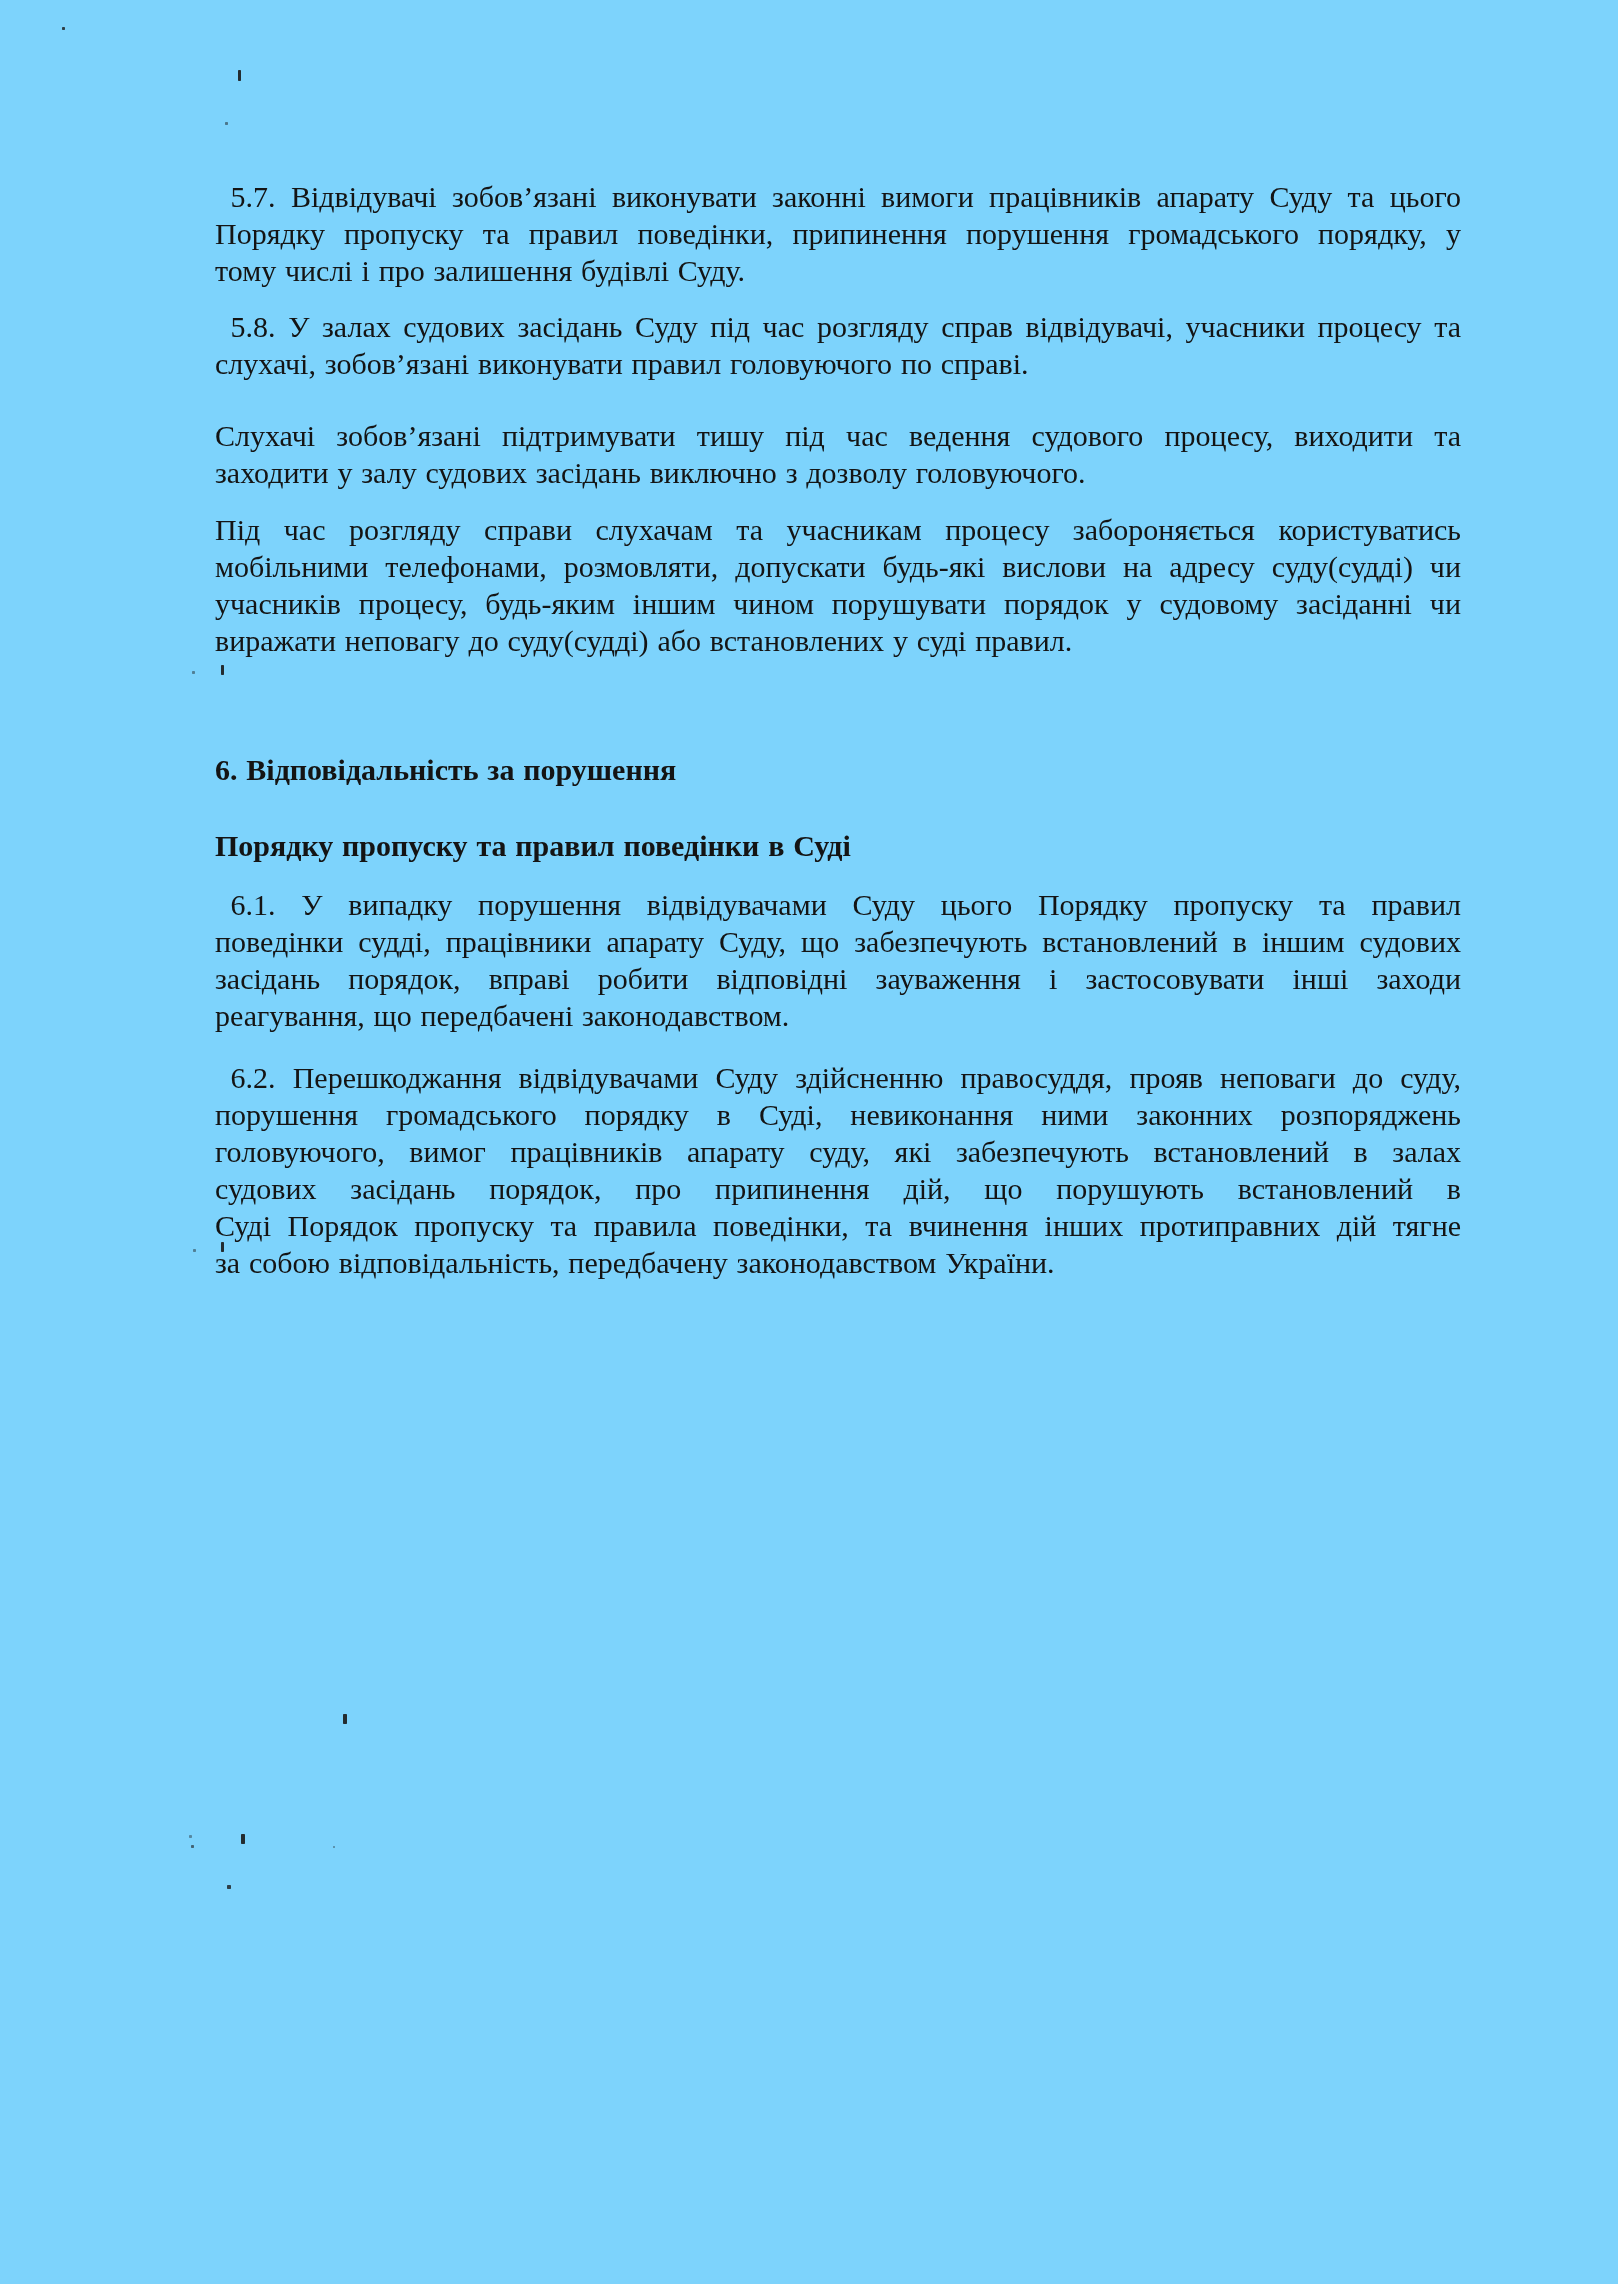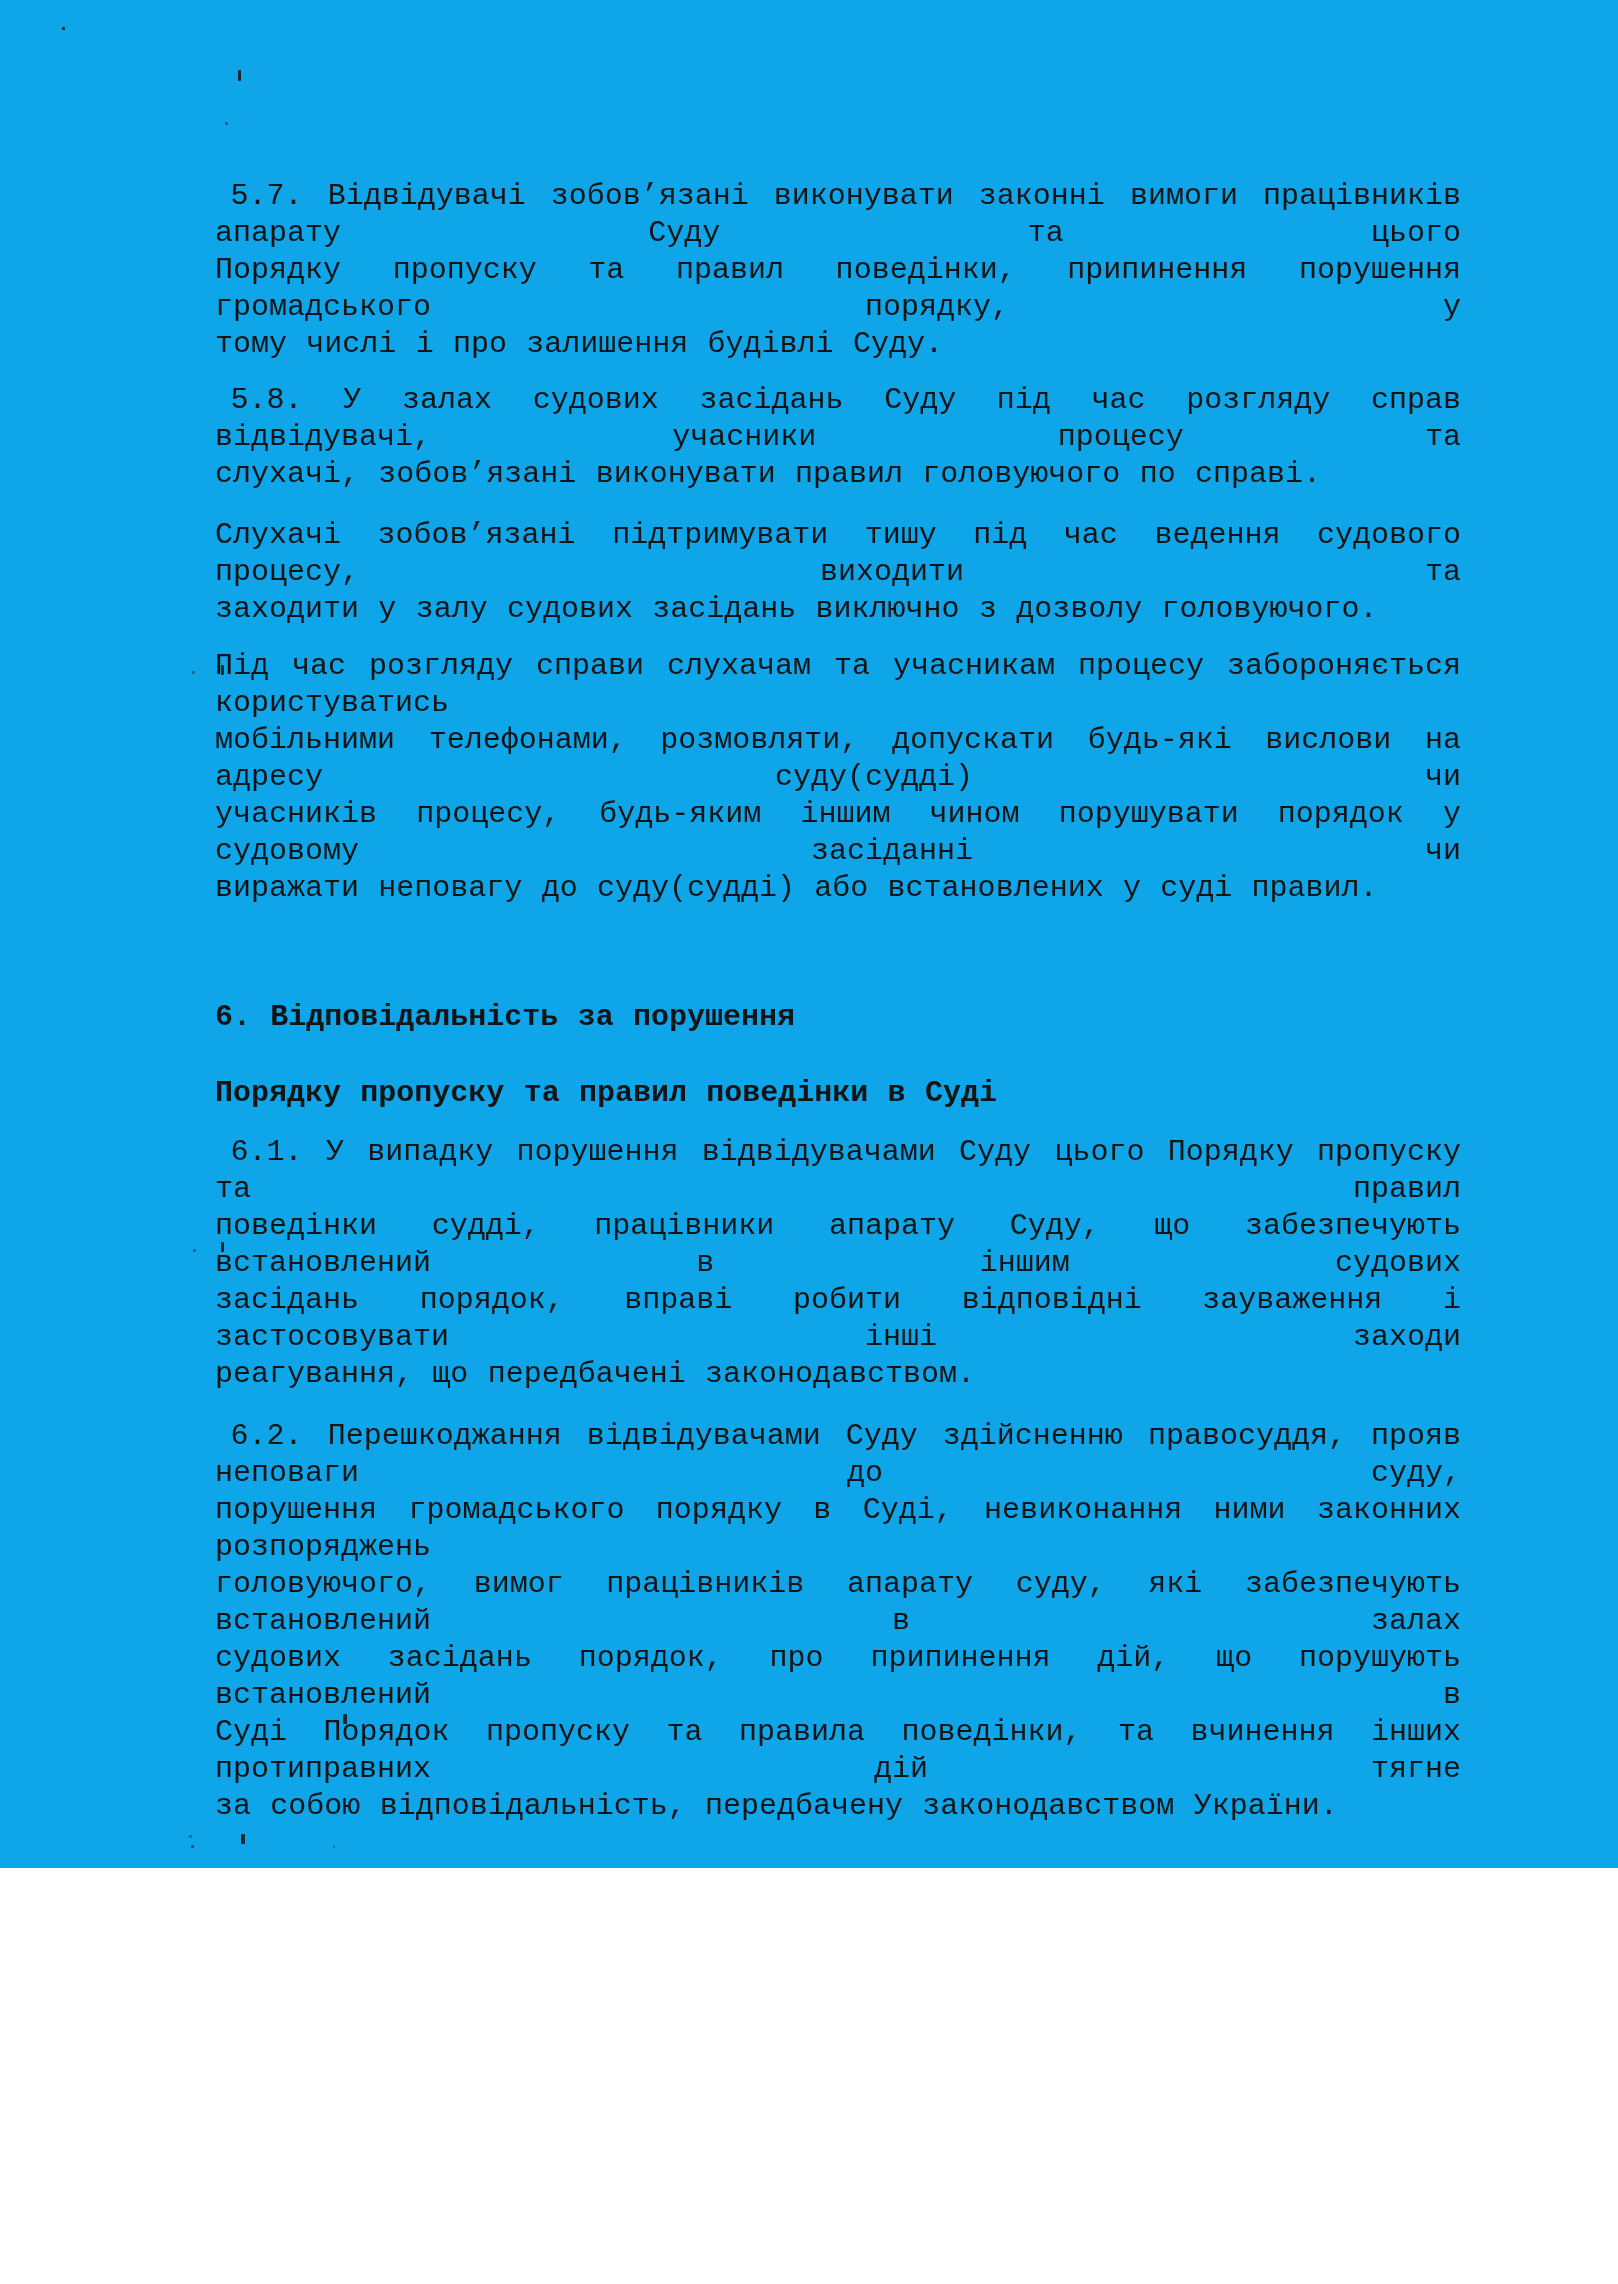--- a/index.html
+++ b/index.html
@@ -3,38 +3,38 @@
 <meta charset="utf-8">
 <style>
   html, body {
     margin: 0;
     padding: 0;
     background: #ffffff;
   }
   .page {
     position: relative;
     width: 1618px;
-    height: 1868px;
-    background: #0ea5e9;
+    height: 2284px;
+    background: #7dd3fc;
     overflow: hidden;
-    font-family: Liberation Mono, monospace;
+    font-family: Liberation Serif, serif;
     color: #141414;
   }
   .doc {
     position: absolute;
     left: 215px;
     top: 178px;
     width: 1246px;
     font-size: 30px;
     line-height: 37px;
     word-spacing: 1.3px;
   }
   .para { margin: 0; }
   .m-p58      { margin-top: 19px; }
-  .m-sluhachi { margin-top: 24px; }
+  .m-sluhachi { margin-top: 35px; }
   .m-pidchas  { margin-top: 20px; }
   .m-h1       { margin-top: 92px; }
   .m-h2       { margin-top: 39px; }
   .m-p61      { margin-top: 21.5px; }
   .m-p62      { margin-top: 25px; }
 
   .ln {
     text-align: justify;
     text-align-last: justify;
     white-space: normal;

